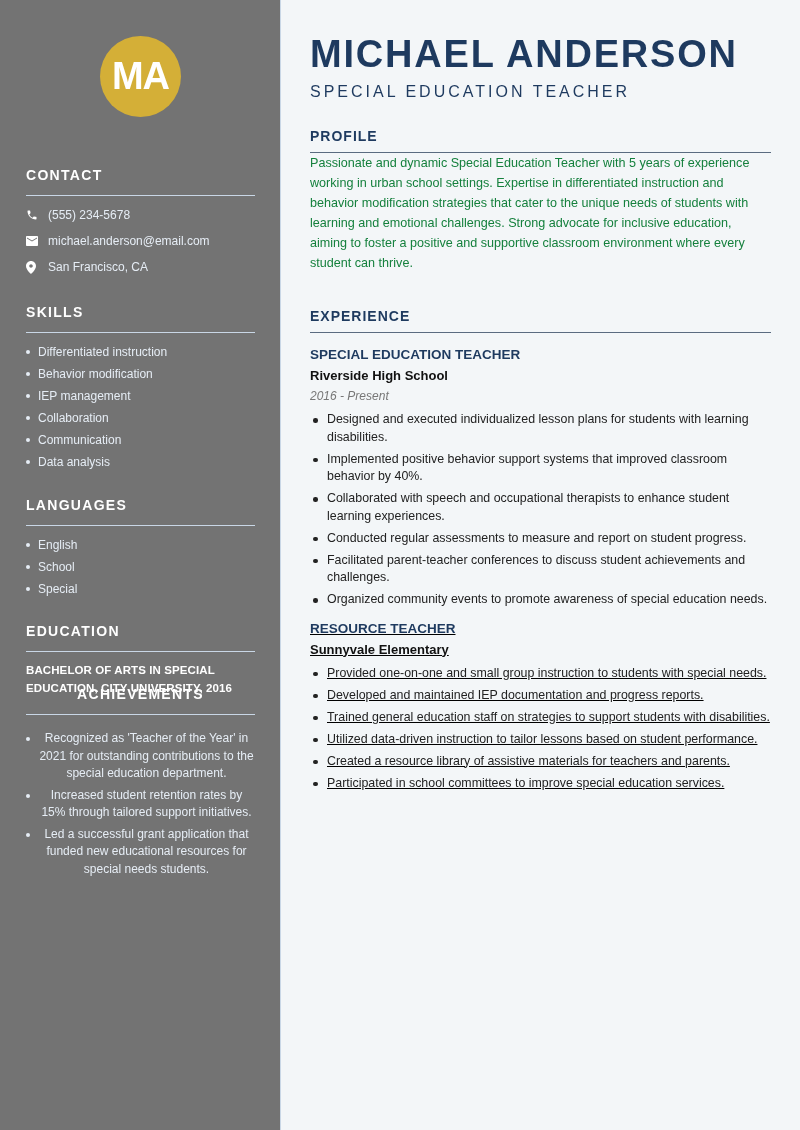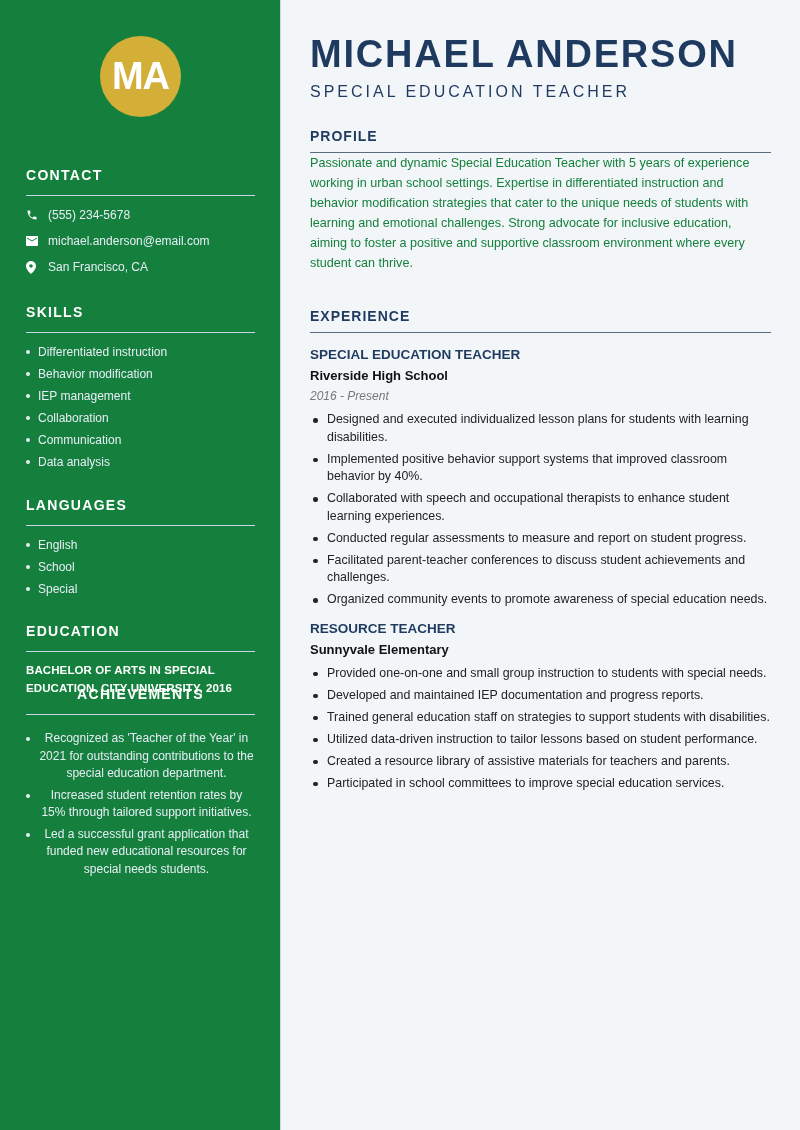--- a/index.html
+++ b/index.html
@@ -5,21 +5,21 @@
     * { box-sizing: border-box; margin: 0; padding: 0; }
     html, body { width: 800px; height: 1130px; overflow: hidden; }
     body {
       font-family: "Liberation Sans", "DejaVu Sans", sans-serif;
       background: #f3f6f8;
       position: relative;
     }
     .sidebar {
       position: absolute; left: 0; top: 0;
       width: 280px; height: 1130px;
-      background: #15803d;
+      background: #737373;
       color: #ffffff;
       padding: 0 26px;
     }
     .sidebar-divider-edge {
       position: absolute; left: 280px; top: 0; width: 1px; height: 1130px;
       background: #c9d7e6;
     }
     .avatar {
       position: absolute; left: 100px; top: 36px;
       width: 81px; height: 81px; border-radius: 50%;
@@ -178,21 +178,21 @@
       <ul class="job-list">
         <li>Designed and executed individualized lesson plans for students with learning disabilities.</li>
         <li>Implemented positive behavior support systems that improved classroom behavior by 40%.</li>
         <li>Collaborated with speech and occupational therapists to enhance student learning experiences.</li>
         <li>Conducted regular assessments to measure and report on student progress.</li>
         <li>Facilitated parent-teacher conferences to discuss student achievements and challenges.</li>
         <li>Organized community events to promote awareness of special education needs.</li>
       </ul>
     </div>
 
-    <div style="margin-top:12px;">
+    <div style="margin-top:12px;text-decoration:underline;">
       <div class="job-title">RESOURCE TEACHER</div>
       <div class="job-company">Sunnyvale Elementary</div>
       <ul class="job-list">
         <li>Provided one-on-one and small group instruction to students with special needs.</li>
         <li>Developed and maintained IEP documentation and progress reports.</li>
         <li>Trained general education staff on strategies to support students with disabilities.</li>
         <li>Utilized data-driven instruction to tailor lessons based on student performance.</li>
         <li>Created a resource library of assistive materials for teachers and parents.</li>
         <li>Participated in school committees to improve special education services.</li>
       </ul>

